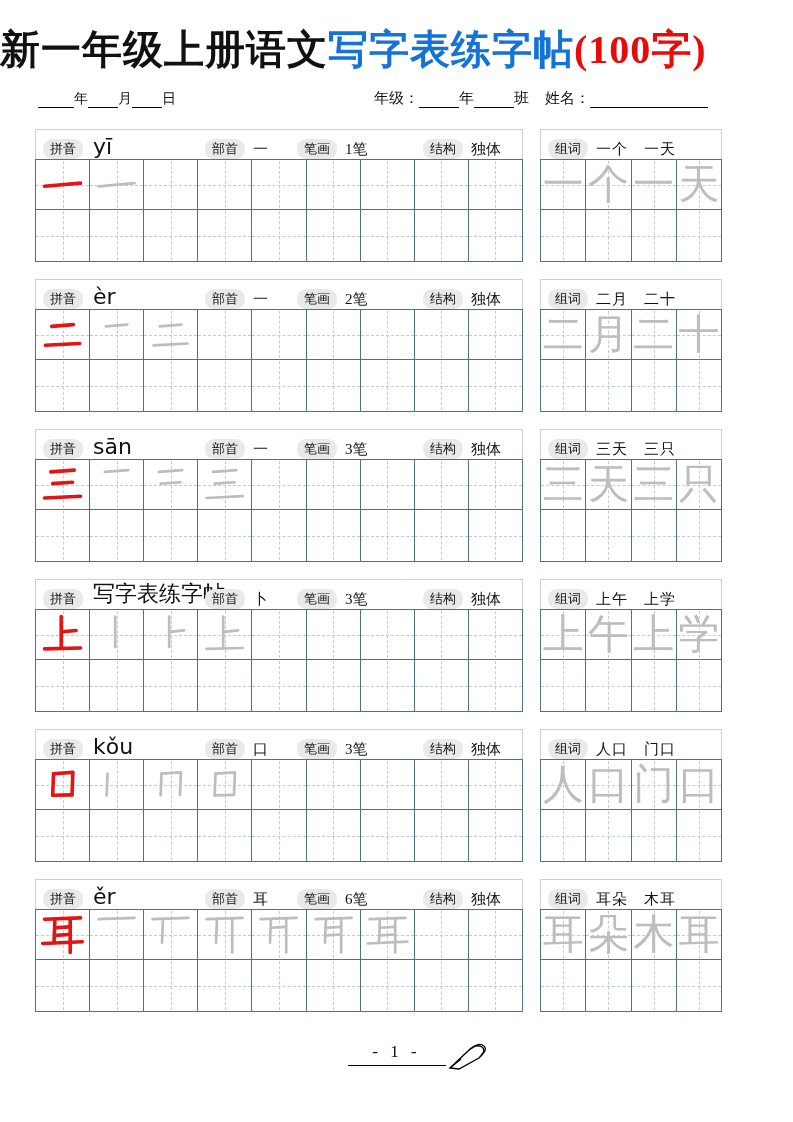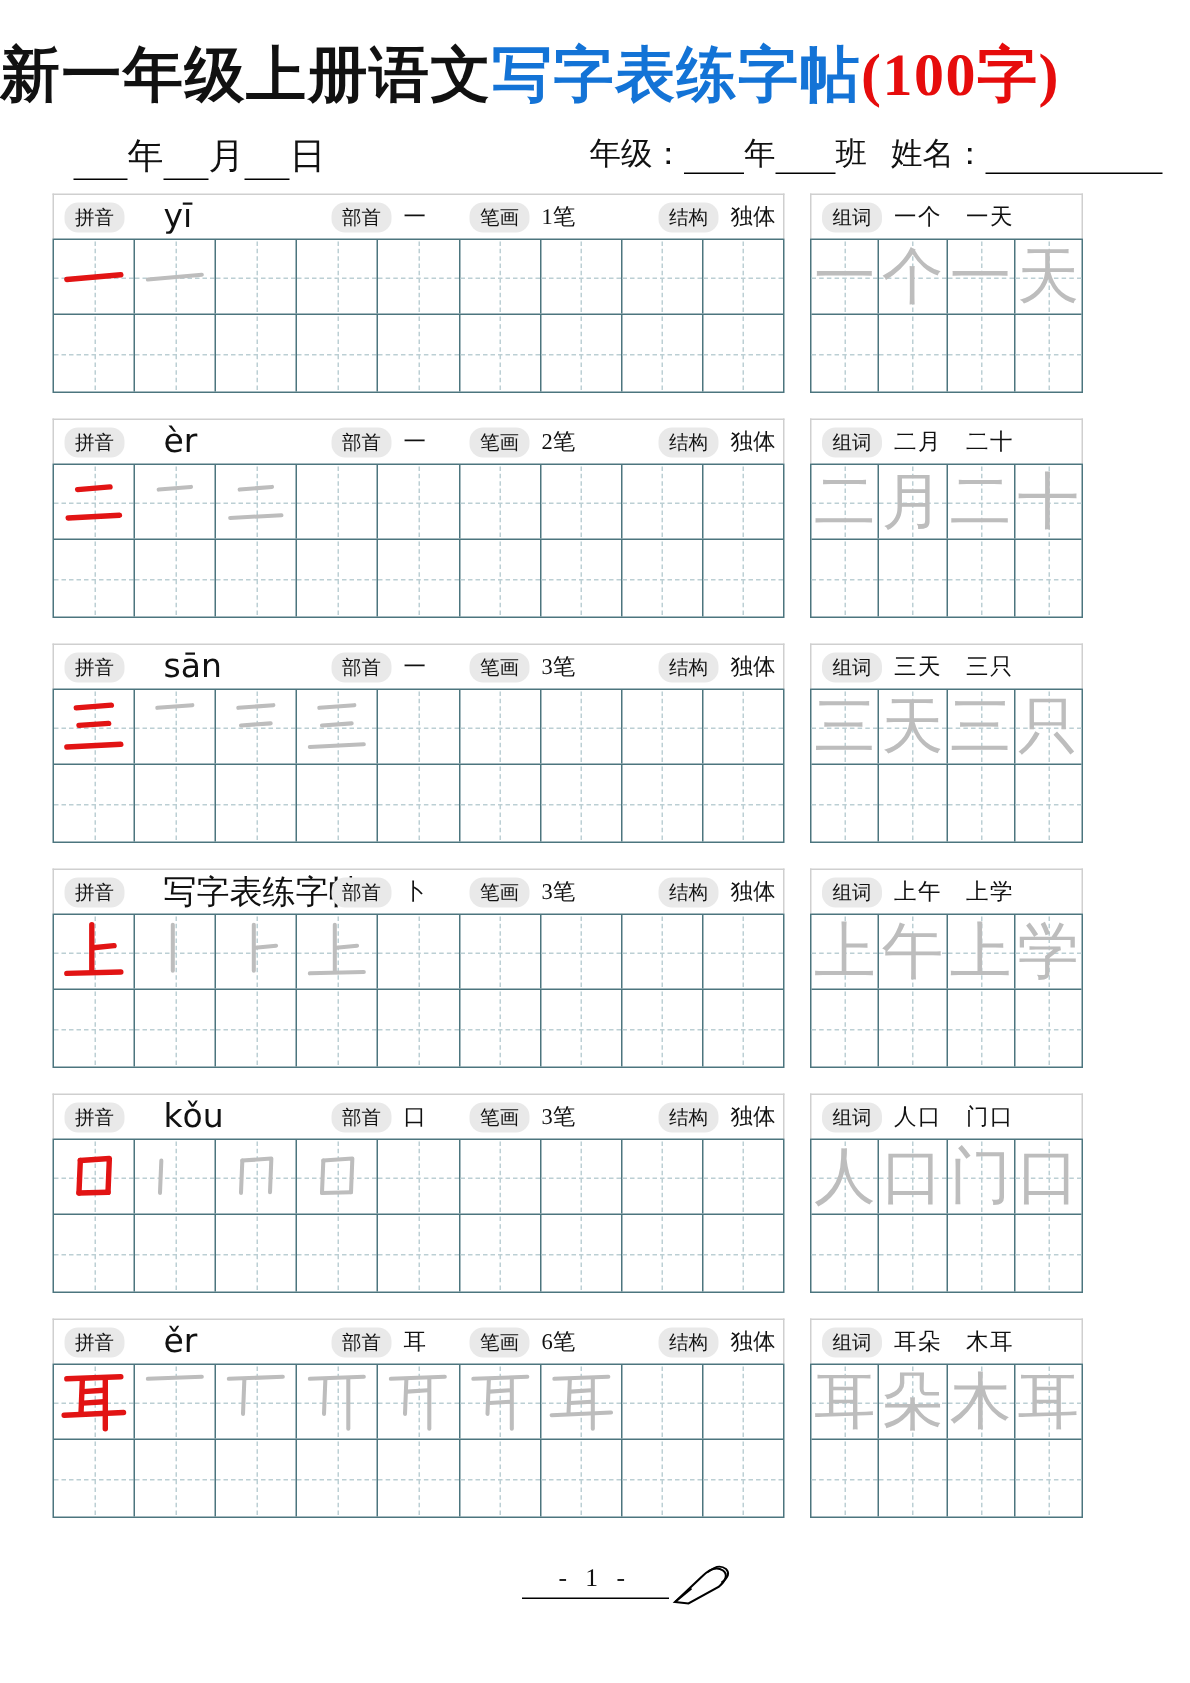--- a/index.html
+++ b/index.html
@@ -6,35 +6,35 @@
     --grid:#4c757e; --dash:#bccfd4; --red_char:#e21414; --gray_char:#bdbdbd;
     --title_blue:#1373d6; --title_red:#e60c0c; --pill_bg:#e9e9e9; --head_border:#cfcfcf;
   }
   *{box-sizing:border-box;margin:0;padding:0}
   html,body{width:793px;height:1122px}
   body{position:relative;background:#fff;font-family:"Liberation Serif",serif;color:#111;overflow:hidden}
   .title{position:absolute;top:22px;left:0;width:100%;text-align:left;
          font-size:40px;font-weight:bold;letter-spacing:1px;white-space:nowrap}
   .title .t-blue{color:var(--title_blue)}
   .title .t-red{color:var(--title_red)}
-  .dateline{position:absolute;top:88px;left:49px;font-size:24px}
-  .infoline{position:absolute;top:88px;left:393px;font-size:21px}
+  .dateline{position:absolute;top:88px;left:38px;font-size:14px}
+  .infoline{position:absolute;top:88px;left:374px;font-size:15px}
   .bl{display:inline-block;border-bottom:1.5px solid #000;height:20px;vertical-align:bottom}
   .bl.w36{width:36px}.bl.w30{width:30px}.bl.w40{width:40px}.bl.w115{width:118px}
   .gapsp{display:inline-block;width:16px}
 
   .block{position:absolute;left:0;width:793px;height:134px}
   .panel{position:absolute;top:0;height:134px}
   .panel.left{left:35px;width:488px}
   .panel.right{left:540px;width:182px}
   .phead{height:30px;border:1px solid var(--head_border);border-bottom:none;
-         display:flex;align-items:center;padding-left:7px;font-size:15px;white-space:nowrap}
+         display:flex;align-items:flex-end;padding-left:7px;font-size:15px;white-space:nowrap}
   .pill{background:var(--pill_bg);border-radius:9px;padding:1px 7px;font-size:13px;flex:0 0 auto}
   .val{margin-left:8px;flex:0 0 auto}
-  .val.pinyin{font-family:"DejaVu Sans",sans-serif;font-size:22px;width:112px;margin-left:26px}
+  .val.pinyin{font-family:"DejaVu Sans",sans-serif;font-size:22px;width:112px;margin-left:10px}
   .val.radical{width:44px}
   .val.scount{width:78px}
   .val.words{letter-spacing:1px}
   .pgrid{border:1.5px solid var(--grid)}
   .prow{display:flex}
   .prow.main{height:49px}
   .prow.prac{height:52px;border-top:1.4px solid var(--grid)}
   .cell{flex:1;position:relative}
   .cell + .cell{border-left:1px solid var(--grid)}
   .cell::before{content:"";position:absolute;left:50%;top:1px;bottom:1px;border-left:1px dashed var(--dash)}

